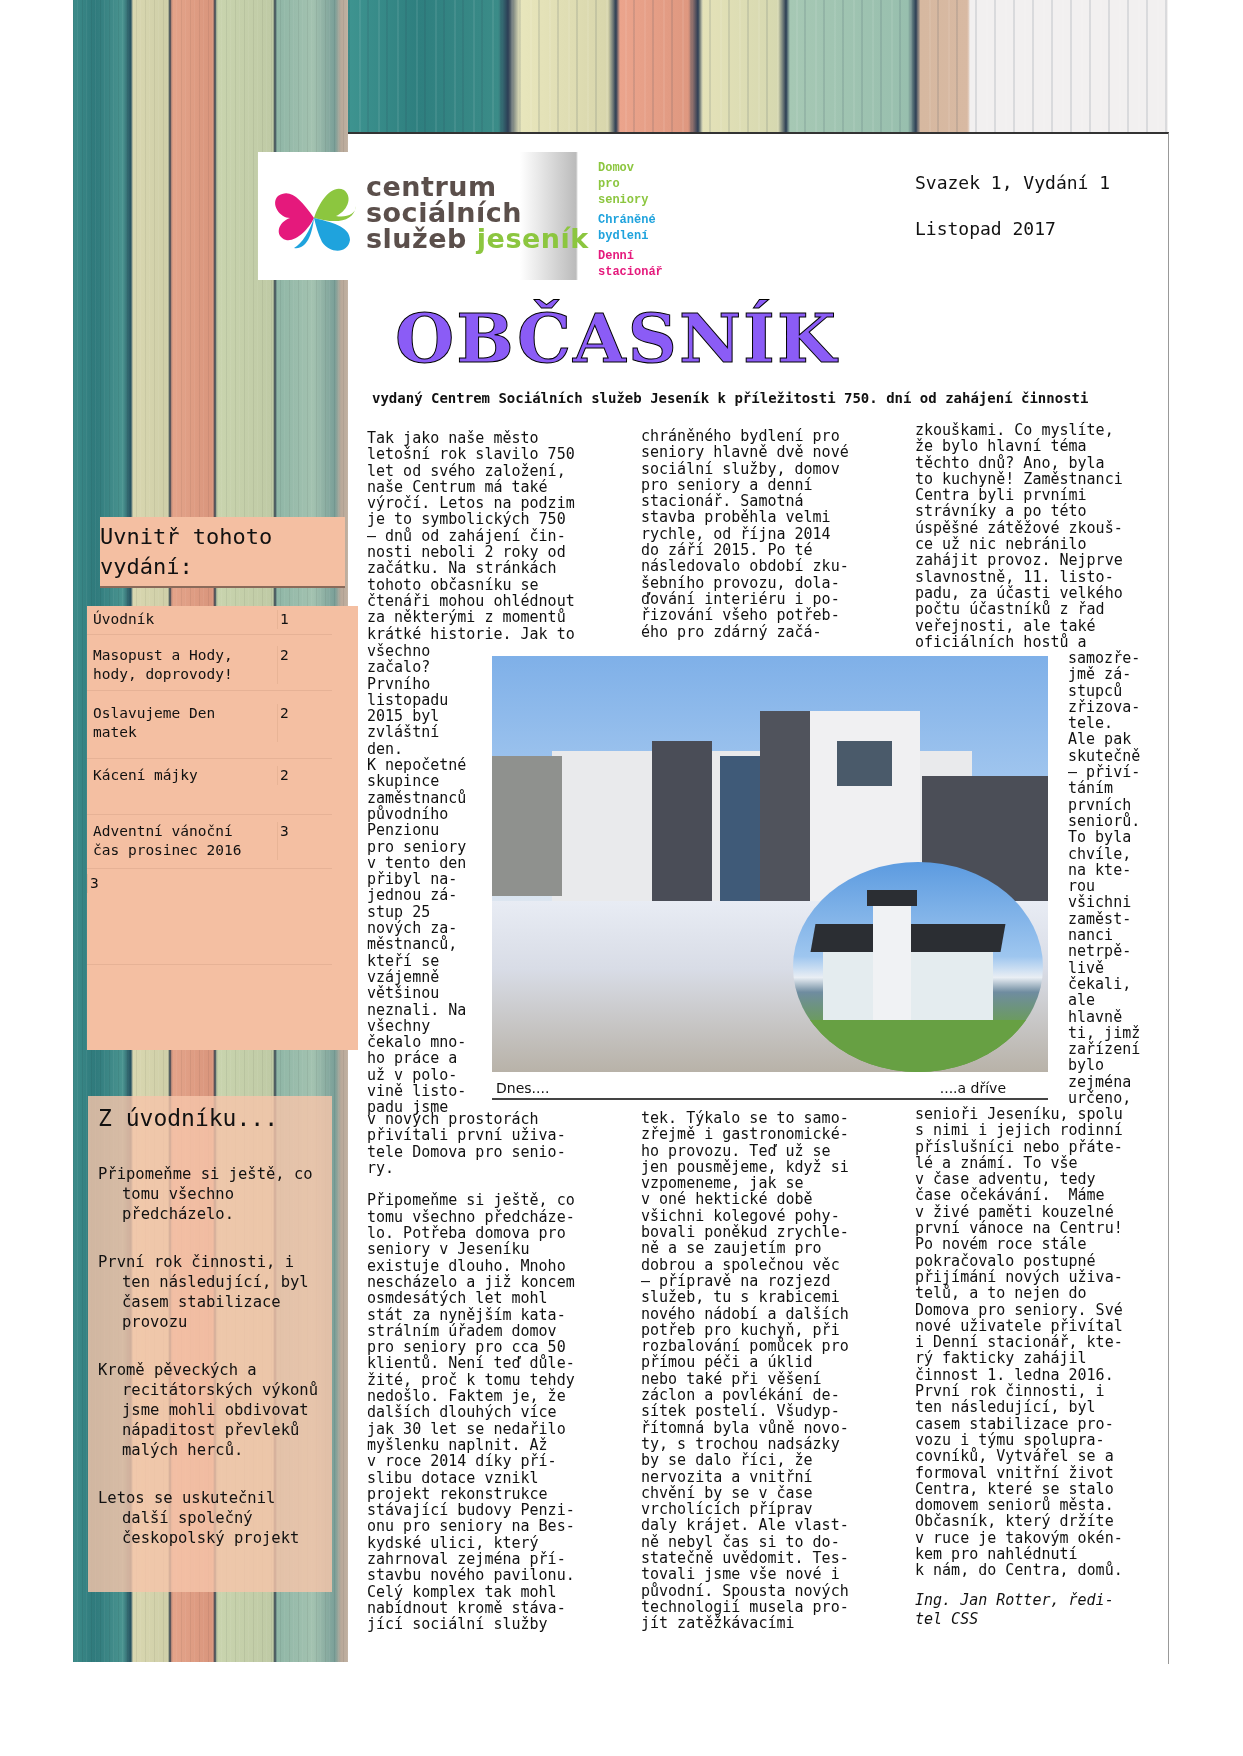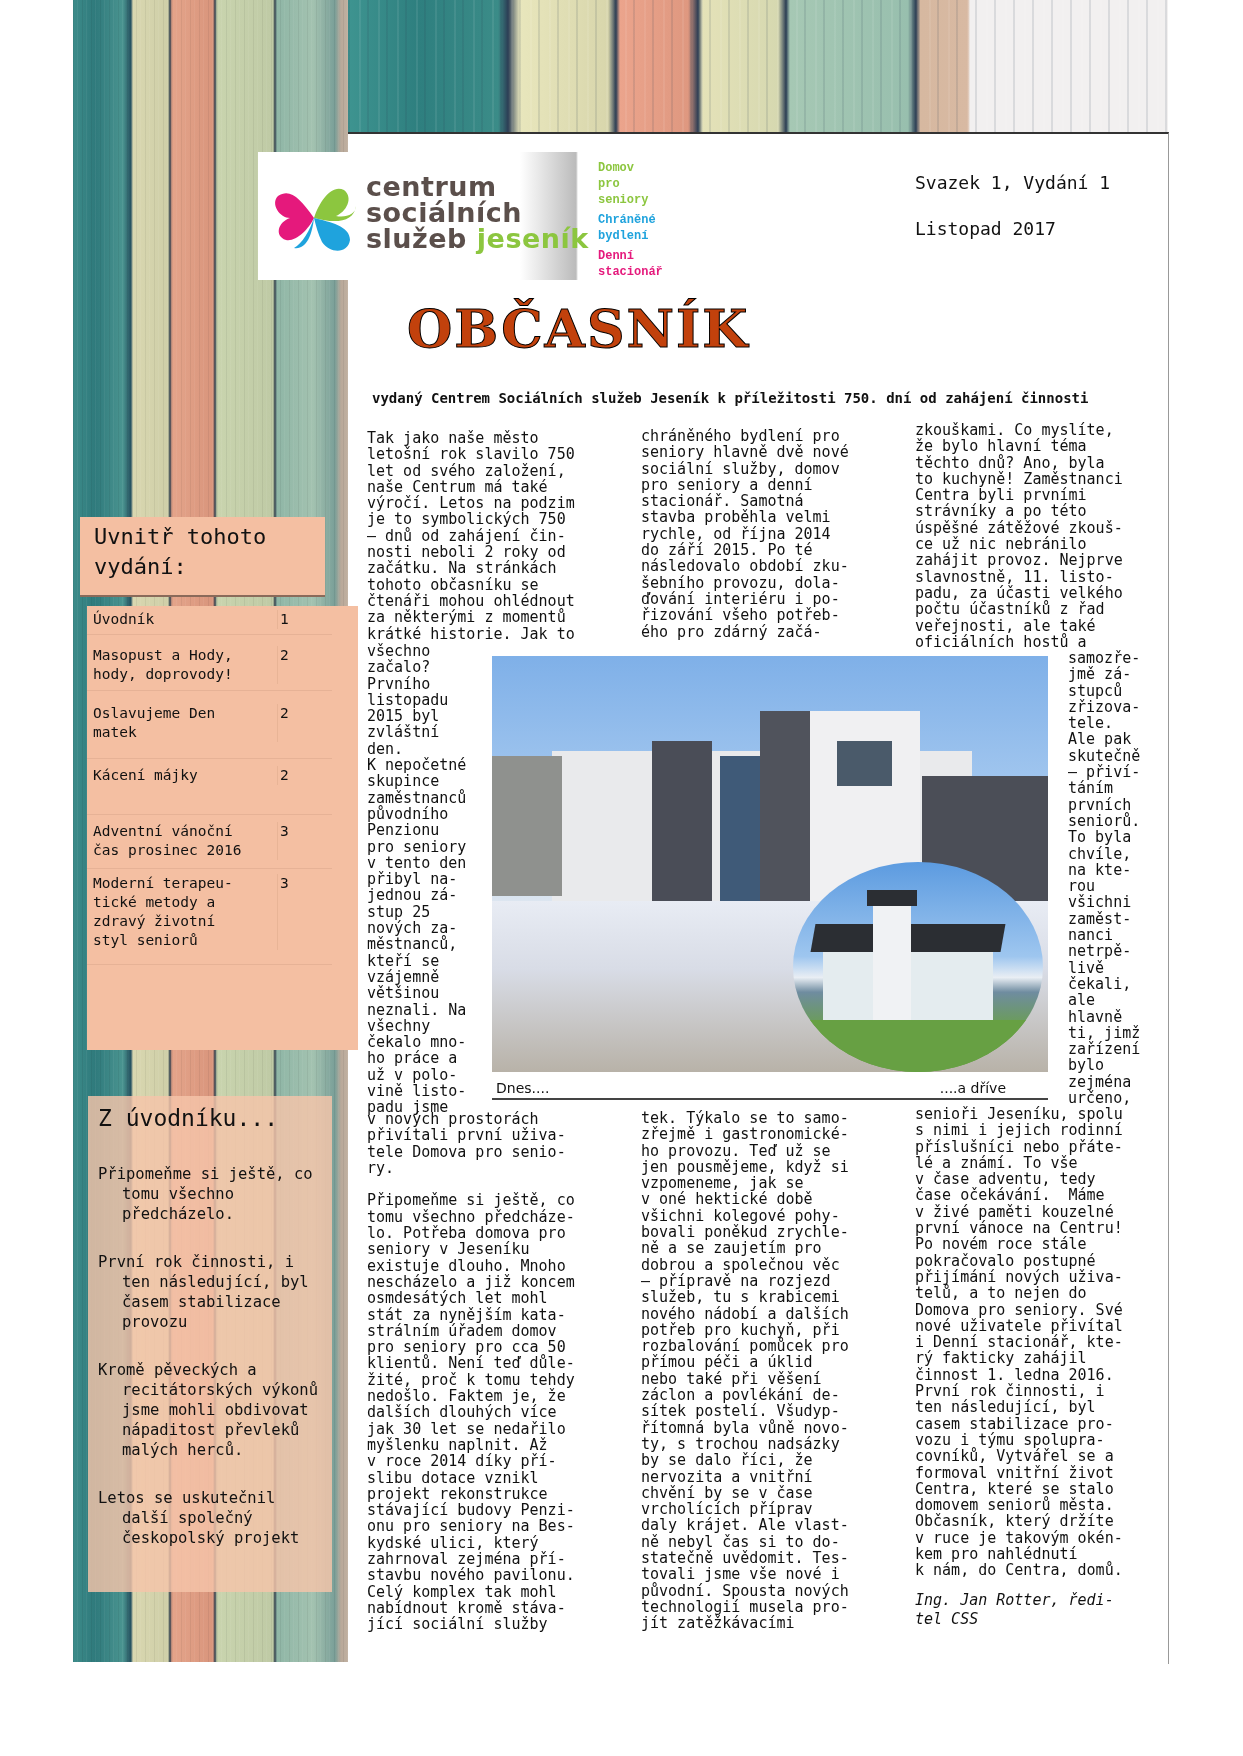--- a/index.html
+++ b/index.html
@@ -31,27 +31,27 @@
   .logo{position:absolute;left:258px;top:152px;width:400px;height:128px;background:#fff;
         background-image:linear-gradient(90deg,#fff 0,#fff 262px,#ddd 290px,#bbb 318px,#fff 320px);}
   .logo-mark{position:absolute;left:12px;top:26px;width:88px;height:80px;}
   .logo-text{position:absolute;left:108px;top:22px;font-family:"DejaVu Sans",sans-serif;
      font-size:27px;line-height:26px;color:#5b4f4b;font-weight:bold;letter-spacing:0.5px;}
   .logo-text .green{color:#8cc63f;}
   .logo-side{position:absolute;left:340px;top:8px;font-family:Liberation Mono, monospace;font-weight:bold;font-size:12px;line-height:16px;}
   .logo-side div{margin-bottom:4px;}
   .c-green{color:#8cc63f}.c-blue{color:#1fa3dd}.c-pink{color:#e5197c}
   .issue{position:absolute;left:915px;top:160px;font-size:18px;line-height:46px;}
-  .masthead{position:absolute;left:407px;top:298px;font-family:"DejaVu Serif","Liberation Serif",serif;
-     font-weight:bold;font-size:52px;letter-spacing:2px;color:#c2410c;
+  .masthead{position:absolute;left:395px;top:298px;font-family:"DejaVu Serif","Liberation Serif",serif;
+     font-weight:bold;font-size:68px;letter-spacing:2px;color:#8b5cf6;
      -webkit-text-stroke:1px #000;}
   .subtitle{position:absolute;left:372px;top:390px;font-size:14px;font-weight:bold;white-space:nowrap;}
   
-  .toc-head{position:absolute;left:80px;top:517px;width:245px;height:80px;background:#f4bfa2;
-    border-bottom:2px solid #8a6a5a;padding:5px 14px;box-sizing:border-box;font-size:22px;line-height:30px;}
+  .toc-head{position:absolute;left:100px;top:517px;width:245px;height:71px;background:#f4bfa2;
+    border-bottom:2px solid #8a6a5a;padding:5px 0;box-sizing:border-box;font-size:22px;line-height:30px;}
   .toc{position:absolute;left:87px;top:606px;width:245px;height:444px;background:#f4bfa2;
     font-size:14.5px;line-height:19px;padding-left:26px;}
   .toc-row{position:absolute;left:0;width:245px;display:flex;}
   .toc-row .t{width:190px;padding-left:6px;box-sizing:border-box;}
   .toc-row .p{width:50px;border-left:1px solid #e8b496;padding-left:2px;}
   .toc-sep{position:absolute;left:0;width:245px;height:1px;background:#e6b296;}
   .intro{position:absolute;left:88px;top:1096px;width:244px;height:496px;
     background:rgba(245,196,170,0.82);padding:8px 10px;box-sizing:border-box;}
   .intro h3{margin:0 0 32px 0;font-weight:normal;font-size:23px;line-height:28px;}
   .intro p{margin:0 0 28px 0;font-size:15.5px;line-height:20px;padding-left:24px;text-indent:-24px;}
@@ -126,24 +126,20 @@
       <div class="p">2</div>
     </div>
   <div class="toc-sep" style="top:208px"></div>
   <div class="toc-row" style="top:216px">
       <div class="t" style="white-space:pre">Adventní vánoční
 čas prosinec 2016</div>
       <div class="p">3</div>
     </div>
   <div class="toc-sep" style="top:262px"></div>
   <div class="toc-row" style="top:268px">
-      <div class="t" style="white-space:pre">Moderní terapeu-
-tické metody a
-zdravý životní
-styl seniorů</div>
       <div class="p">3</div>
     </div>
   <div class="toc-sep" style="top:358px"></div>
 </div>
 
 <div class="intro">
   <h3>Z úvodníku...</h3>
   <p>Připomeňme si ještě, co tomu všechno předcházelo.</p>
   <p>První rok činnosti, i ten následující, byl časem stabilizace provozu</p>
   <p>Kromě pěveckých a recitátorských výkonů jsme mohli obdivovat nápaditost převleků malých herců.</p>

